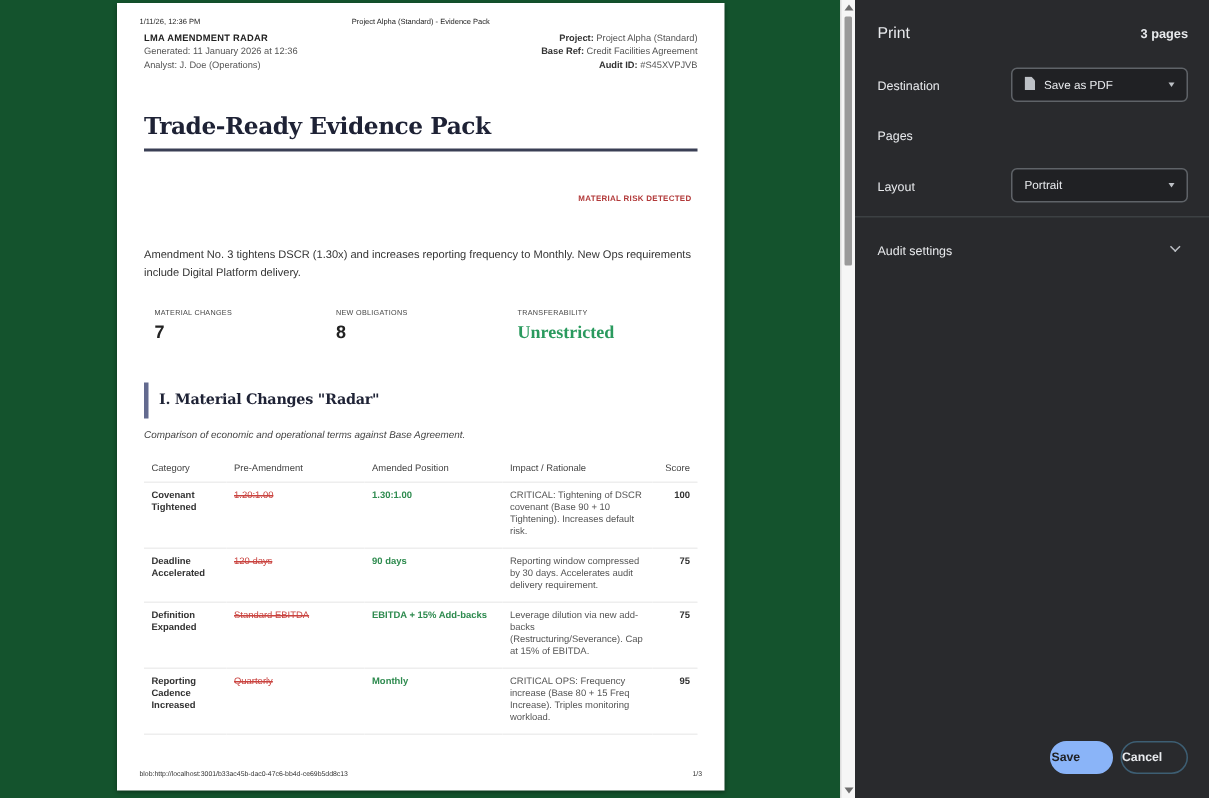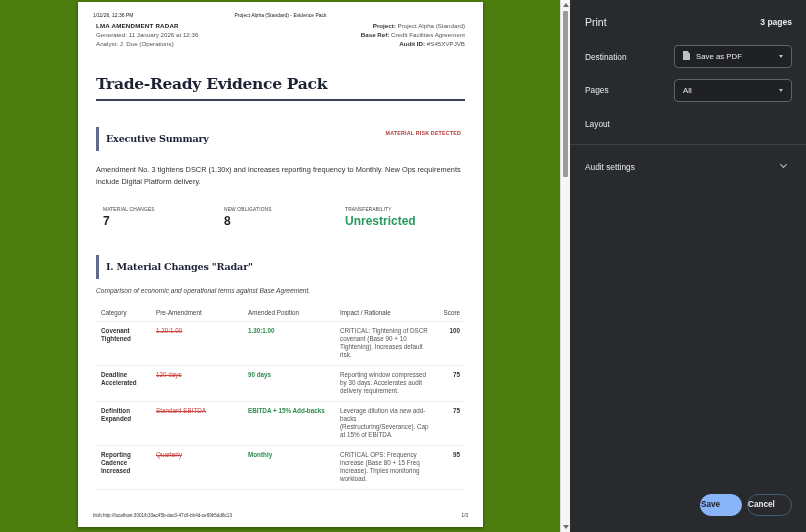--- a/index.html
+++ b/index.html
@@ -1,20 +1,20 @@
 <!DOCTYPE html>
 <html><head>
 <meta charset="utf-8">
 <style>
   * { box-sizing: border-box; margin: 0; padding: 0; }
   html, body { width: 806px; height: 532px; overflow: hidden; }
   body { background: #5f6368; font-family: "Liberation Sans", sans-serif; position: relative; }
 
   
-  .preview { position: absolute; left: 0; top: 0; width: 560px; height: 532px; background: #4d7c0f; }
+  .preview { position: absolute; left: 0; top: 0; width: 560px; height: 532px; background: #14532d; }
   .page {
     position: absolute; left: 78px; top: 2px; width: 405px; height: 525px;
     background: #fff; box-shadow: 0 1px 3px rgba(0,0,0,0.4); overflow: hidden;
   }
   .page-head { position: absolute; left: 15px; right: 15px; top: 10px; font-size: 5px; color: #222; }
   .page-head .date { position: absolute; left: 0; top: 0; }
   .page-head .doc-title { position: absolute; left: 0; right: 0; top: 0; text-align: center; }
 
   .meta { position: absolute; left: 18px; right: 18px; top: 19px; font-size: 6.2px; line-height: 9px; color: #555; }
   .meta-left { position: absolute; left: 0; top: 0; }
@@ -36,21 +36,21 @@
   .sec2 { top: 253px; height: 24px; line-height: 24px; }
 
   .risk { position: absolute; right: 22px; top: 128px; font-size: 5.3px; font-weight: bold; color: #b23a3a; letter-spacing: 0.2px; }
 
   .summary { position: absolute; left: 18px; right: 18px; top: 162px; font-size: 7.4px; line-height: 12px; color: #333; }
 
   .stats { position: absolute; left: 25px; right: 18px; top: 205px; height: 30px; }
   .stat { position: absolute; top: 0; }
   .stat .lbl { font-size: 4.8px; color: #444; letter-spacing: 0.2px; }
   .stat .val { font-size: 12px; font-weight: bold; color: #222; margin-top: 2px; }
-  .stat .val.green { color: #2a9a5e; }
+  .stat .val.green { color: #2a9a5e; font-family: Liberation Serif, serif; }
   .stat.s1 { left: 0; }
   .stat.s2 { left: 121px; }
   .stat.s3 { left: 242px; }
 
   .caption { position: absolute; left: 18px; top: 285px; font-size: 6.6px; font-style: italic; color: #444; }
 
   table { position: absolute; left: 18px; width: 369px; top: 302px; border-collapse: collapse; font-size: 6.3px; }
   th { text-align: left; font-weight: normal; color: #444; padding: 4px 5px; height: 17px; border-bottom: 1px solid #eee; }
   td { vertical-align: top; padding: 5px 5px 6px 5px; border-bottom: 1px solid #eee; line-height: 8px; color: #333; }
   td.cat { font-weight: bold; color: #333; width: 55px; }
@@ -107,21 +107,20 @@
       </div>
       <div class="meta-right">
         <div><b>Project:</b> <span>Project Alpha (Standard)</span></div>
         <div><b>Base Ref:</b> <span>Credit Facilities Agreement</span></div>
         <div><b>Audit ID:</b> <span>#S45XVPJVB</span></div>
       </div>
     </div>
 
     <div class="h1">Trade-Ready Evidence Pack</div>
 
-    <div class="section-head sec1">Executive Summary</div>
     <div class="risk">MATERIAL RISK DETECTED</div>
     <div class="summary">Amendment No. 3 tightens DSCR (1.30x) and increases reporting frequency to Monthly. New Ops requirements include Digital Platform delivery.</div>
 
     <div class="stats">
       <div class="stat s1">
         <div class="lbl">MATERIAL CHANGES</div>
         <div class="val">7</div>
       </div>
       <div class="stat s2">
         <div class="lbl">NEW OBLIGATIONS</div>
@@ -195,26 +194,26 @@
   <div class="panel-title">Print</div>
   <div class="panel-pages">3 pages</div>
 
   <div class="row-label" style="top:52px;">Destination</div>
   <div class="select" style="top:45px;">
     <span class="pdf-icon"></span><span>Save as PDF</span>
     <span class="caret"></span>
   </div>
 
   <div class="row-label" style="top:85px;">Pages</div>
-  <div class="select" style="top:79px;">
-    <span>All</span>
+
+  <div class="row-label" style="top:119px;">Layout</div>
+  <div class="select" style="top:112px;">
+    <span>Portrait</span>
     <span class="caret"></span>
   </div>
-
-  <div class="row-label" style="top:119px;">Layout</div>
 
   <div class="divider"></div>
 
   <div class="more">Audit settings</div>
   <div class="more-chevron"></div>
 
   <div class="btn btn-save">Save</div>
   <div class="btn btn-cancel">Cancel</div>
 </div>
 

